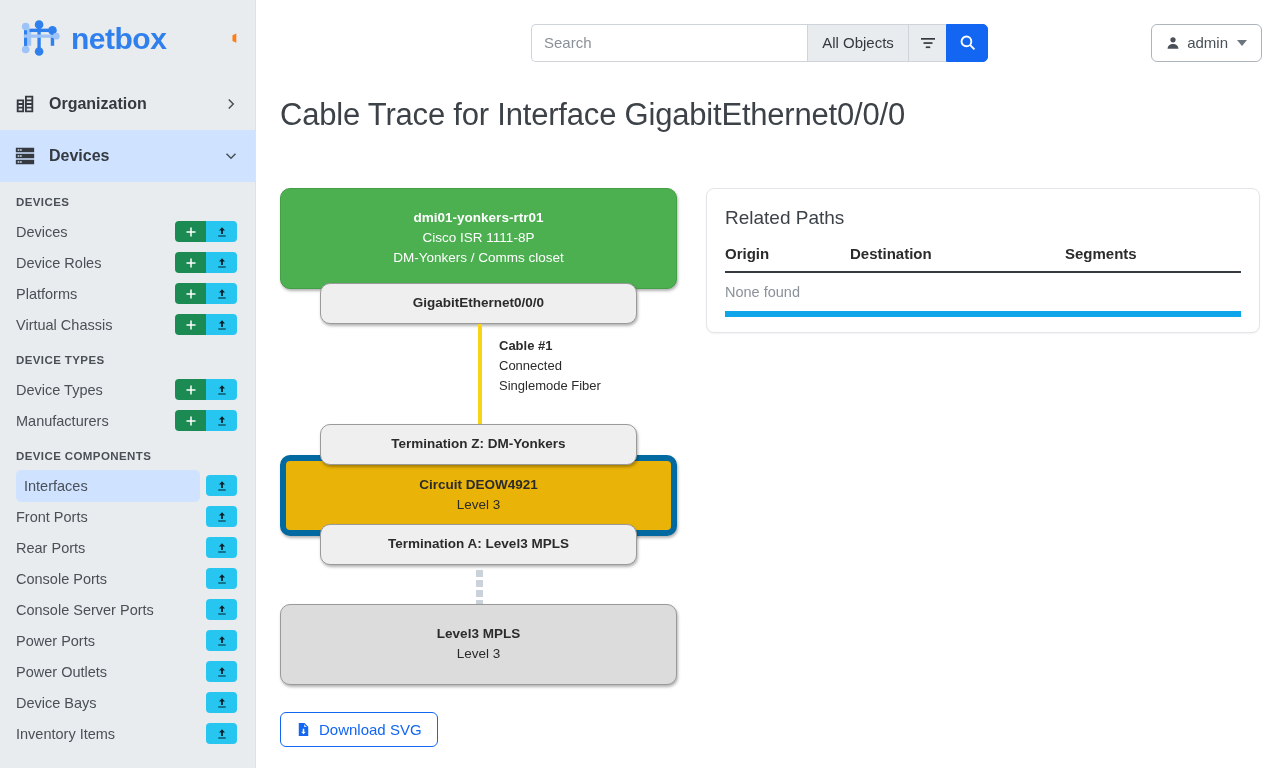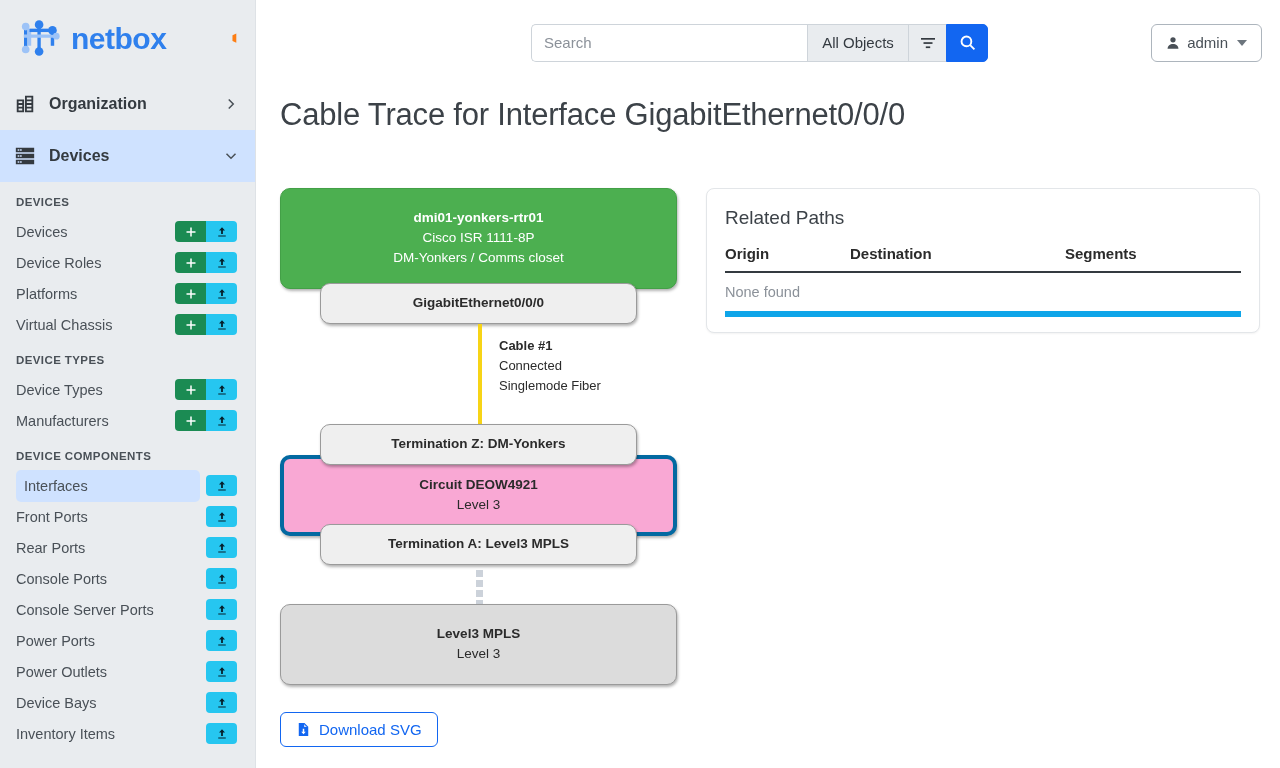--- a/index.html
+++ b/index.html
@@ -149,21 +149,21 @@
     display: flex; flex-direction: column;
     align-items: center; justify-content: center;
     text-align: center;
     box-shadow: 1px 2px 3px rgba(0,0,0,.30);
   }
   .node .t-strong { font-size: 13.5px; font-weight: 700; line-height: 1.5; }
   .node .t-sub { font-size: 13.5px; font-weight: 400; line-height: 1.5; }
 
   .node.device { background: #4caf50; border: 1px solid #43a047; color: #ffffff; }
   .node.term   { background: #efefef; border: 1px solid #9a9a9a; color: #2b2b2b; text-align: right; }
-  .node.circuit{ background: #f9a8d4; border: 4px solid #0369a1; color: #2b2b2b; }
+  .node.circuit{ background: #eab308; border: 6px solid #0369a1; color: #2b2b2b; }
   .node.provider{background: #dcdcdc; border: 1px solid #9a9a9a; color: #2b2b2b; }
 
   .cable-line { position: absolute; background: #f7d417; }
   .cable-label { position: absolute; color: #2b2b2b; }
   .cable-label .cl-strong { font-size: 13px; font-weight: 700; line-height: 1.55; }
   .cable-label .cl-sub { font-size: 13px; font-weight: 400; line-height: 1.55; }
 
   .dot { position: absolute; width: 7px; height: 7px; background: #ccd2da; }
 
   .dl-btn {

